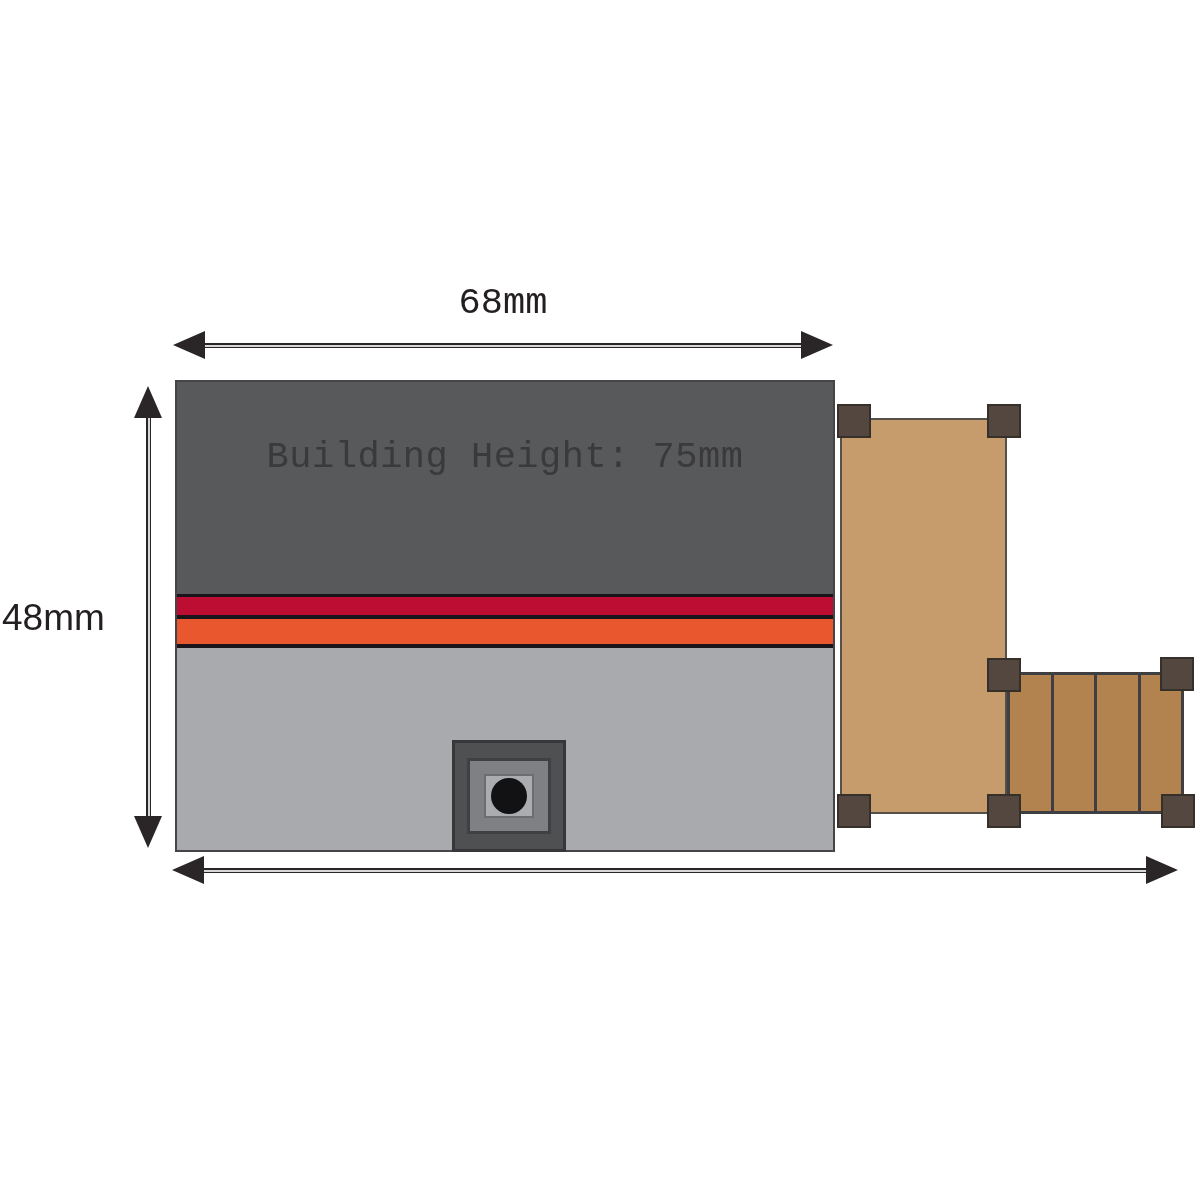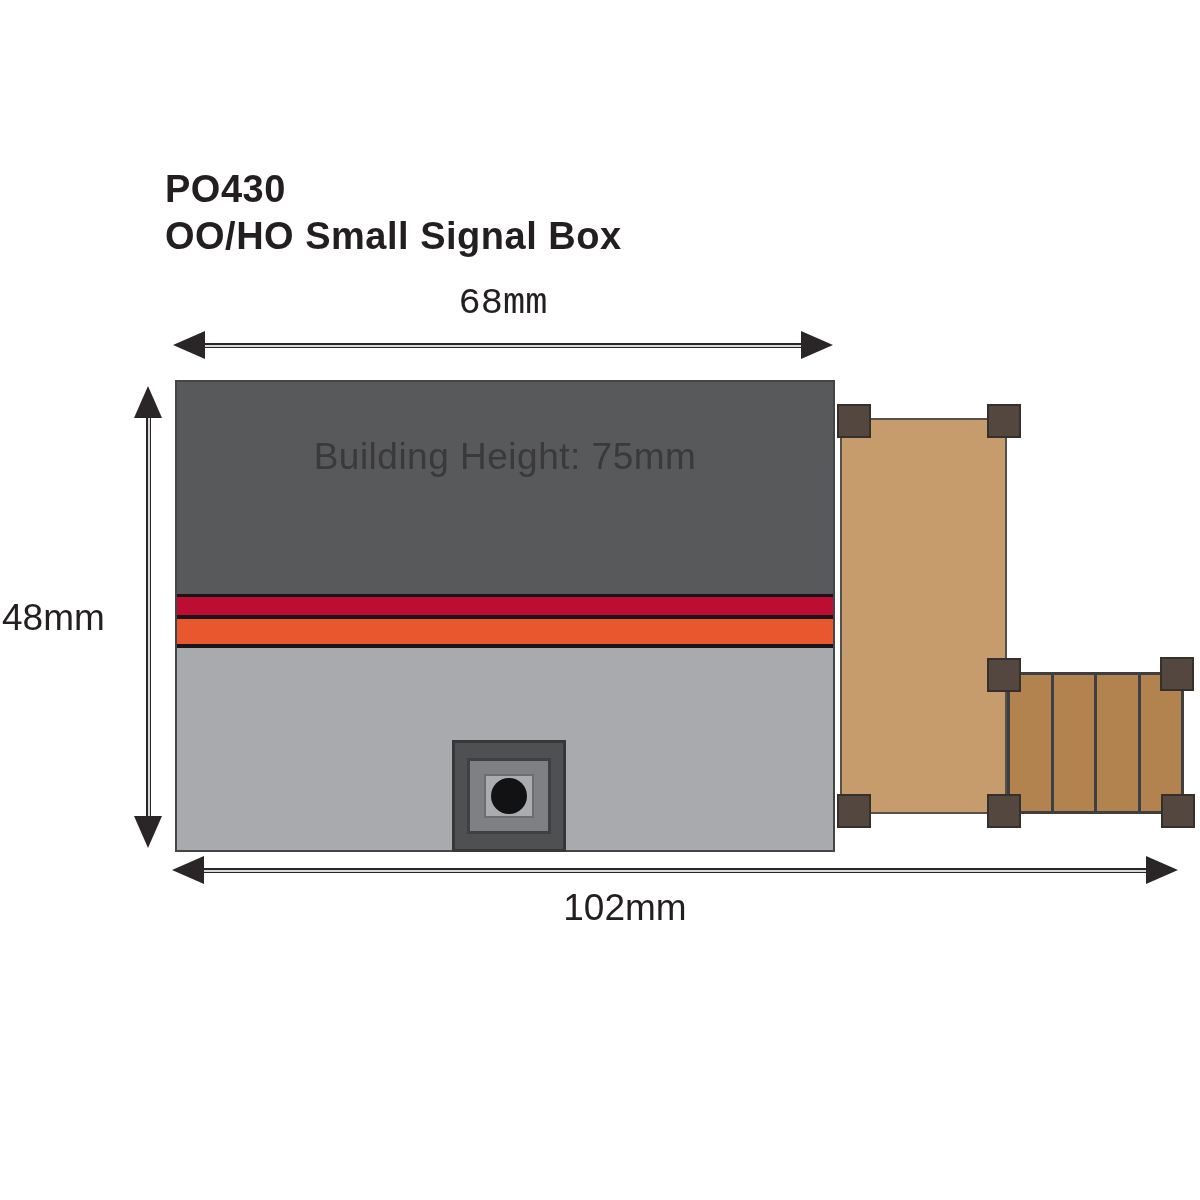--- a/index.html
+++ b/index.html
@@ -27,21 +27,21 @@
   .head{width:0;height:0;}
   .head-left{border-top:14px solid transparent;border-bottom:14px solid transparent;border-right:32px solid var(--dim-line);}
   .head-right{border-top:14px solid transparent;border-bottom:14px solid transparent;border-left:32px solid var(--dim-line);}
   .head-up{border-left:14px solid transparent;border-right:14px solid transparent;border-bottom:32px solid var(--dim-line);}
   .head-down{border-left:14px solid transparent;border-right:14px solid transparent;border-top:32px solid var(--dim-line);}
   .dim-label{font-size:37px; line-height:40px;}
 
   
   .building{left:175px; top:380px; width:660px; height:472px; box-sizing:border-box;
     border:2px solid #454547; display:flex; flex-direction:column;}
-  .roof{height:212px; background:var(--roof); text-align:center;}
+  .roof{height:212px; background:var(--roof); text-align:center;font-family:Liberation Mono, monospace;}
   .roof-note{padding-top:50px; font-size:37px; line-height:50px; color:var(--roof-text); letter-spacing:0.5px;}
   .sep3{height:3px; background:var(--stripe-divider);}
   .sep4{height:4px; background:var(--stripe-divider);}
   .stripe-red{height:18px; background:var(--red-stripe);}
   .stripe-orange{height:25px; background:var(--orange-stripe);}
   .wall{flex:1; background:var(--wall);}
 
   
   .chimney{left:452px; top:740px; width:114px; height:112px; box-sizing:border-box;
     background:var(--chimney-outer); border:3px solid #37373a;
@@ -60,24 +60,20 @@
   .tread{flex:1; background:var(--steps);}
   .tread + .tread{border-left:3px solid var(--outline);}
   .post{width:34px; height:34px; box-sizing:border-box; background:var(--post);
     border:2px solid var(--post-border); z-index:5;}
 </style>
 </head>
 <body>
 
 <div class="canvas">
 
-  <div class="abs title">
-    <div>PO430</div>
-    <div>OO/HO Small Signal Box</div>
-  </div>
 
   <div class="abs dim-label" style="left:353px; top:283px; width:300px; text-align:center;font-family:Liberation Mono, monospace;">68mm</div>
   <div class="abs dim-h" style="left:195px; top:343px; width:616px;"></div>
   <div class="abs head head-left" style="left:173px; top:331px;"></div>
   <div class="abs head head-right" style="left:801px; top:331px;"></div>
 
   <div class="abs dim-label" style="left:2px; top:598px; width:116px; ">48mm</div>
   <div class="abs dim-v" style="left:146px; top:410px; height:414px;"></div>
   <div class="abs head head-up" style="left:134px; top:386px;"></div>
   <div class="abs head head-down" style="left:134px; top:816px;"></div>
@@ -116,15 +112,14 @@
   <div class="abs post" style="left:987px; top:404px;"></div>
   <div class="abs post" style="left:987px; top:658px;"></div>
   <div class="abs post" style="left:1160px; top:657px;"></div>
   <div class="abs post" style="left:837px; top:794px;"></div>
   <div class="abs post" style="left:987px; top:794px;"></div>
   <div class="abs post" style="left:1161px; top:794px;"></div>
 
   <div class="abs dim-h" style="left:195px; top:868px; width:960px;"></div>
   <div class="abs head head-left" style="left:172px; top:856px;"></div>
   <div class="abs head head-right" style="left:1146px; top:856px;"></div>
-  <div class="abs dim-label" style="left:470px; top:888px; width:310px; text-align:center;">102mm</div>
 
 </div>
 
 </body></html>

